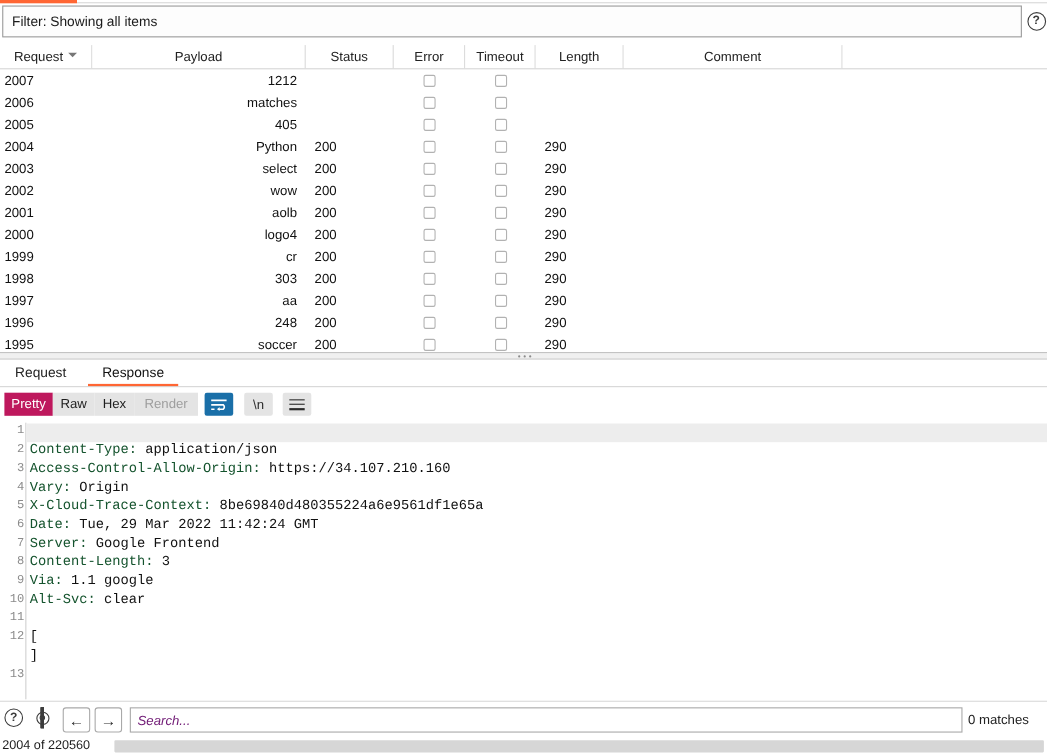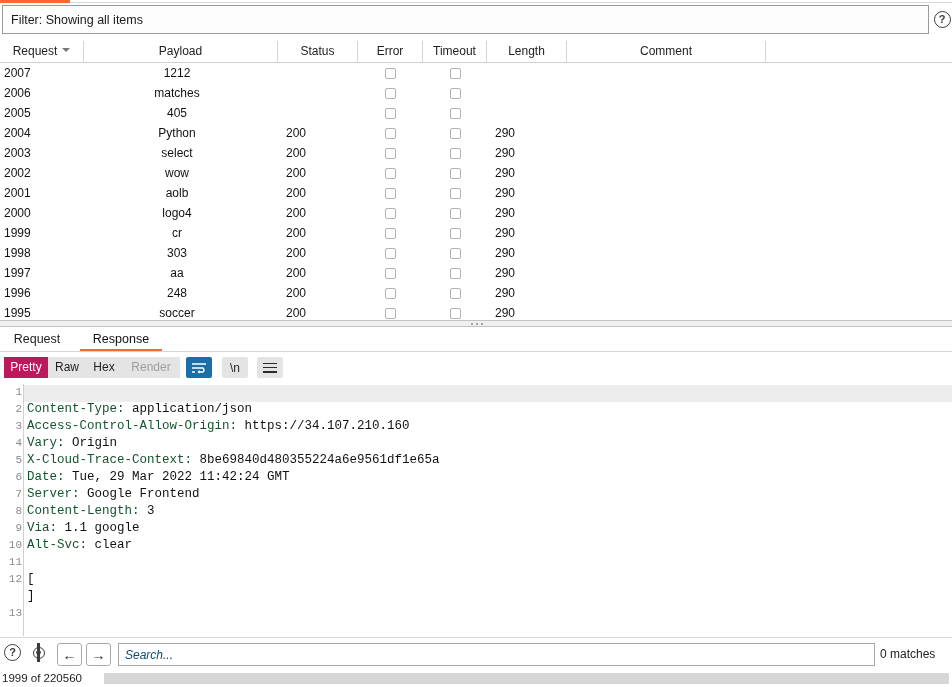--- a/index.html
+++ b/index.html
@@ -52,21 +52,21 @@
     border-left: 4px solid transparent; border-right: 4px solid transparent;
     border-top: 4px solid #777;
   }
   .tbody { position: relative; }
   .trow { position: relative; height: 20px; }
   .cell {
     position: absolute; top: 0; height: 20px; line-height: 20px;
     font-size: 12px; color: #111; white-space: nowrap; overflow: hidden;
   }
   .cell.c-req { left: 4px; width: 68px; text-align: left; }
-  .cell.c-pay { left: 84px; width: 186px; text-align: center; }
+  .cell.c-pay { left: 84px; width: 186px; text-align: right; }
   .cell.c-sta { left: 278px; width: 78px; text-align: left; padding-left: 8px; }
   .cell.c-len { left: 487px; width: 78px; text-align: left; padding-left: 8px; }
   .cell.c-err { left: 358px; width: 64px; display: flex; align-items: center; justify-content: center; }
   .cell.c-tim { left: 423px; width: 64px; display: flex; align-items: center; justify-content: center; }
   .cbx { width: 11px; height: 11px; border: 1px solid #b2b2b2; border-radius: 2px; background: #fff; }
 
   
   .splitter {
     position: absolute; left: 0; top: 320px; width: 952px; height: 7px;
     background: #f0f0f0; border-top: 1px solid #c3c3c3; border-bottom: 1px solid #c3c3c3;
@@ -114,21 +114,21 @@
   .navbtn {
     position: absolute; top: 5px; width: 25px; height: 23px;
     border: 1px solid #a9a9a9; border-radius: 3px; background: #fff;
     display: flex; align-items: center; justify-content: center;
     font-size: 14px; color: #1f1f1f; line-height: 1;
   }
   .searchbox {
     position: absolute; left: 118px; top: 5px; width: 757px; height: 23px;
     border: 1px solid #a9a9a9; background: #fff;
     display: flex; align-items: center; padding-left: 6px;
-    font-size: 12px; color: #0c4a6e; font-style: italic;
+    font-size: 12px; color: #701a75; font-style: italic;
   }
   .matches { position: absolute; left: 880px; top: 5px; height: 23px; line-height: 23px; font-size: 12px; color: #222; white-space: nowrap; }
 
   
   .statusbar { position: absolute; left: 0; top: 670px; width: 952px; height: 17px; background: #fff; }
   .status-text { position: absolute; left: 2px; top: 1px; font-size: 11.5px; color: #1d1d1d; line-height: 15px; white-space: nowrap; }
   .progress-track { position: absolute; left: 104px; top: 3px; width: 845px; height: 11px; background: #d6d6d6; border-radius: 1px; }
   .progress-fill { height: 100%; background: #c2c2c2; border-radius: 1px; width: 0%; }
 
   
@@ -424,19 +424,19 @@
     <div class="navbtn" style="left:86px;">
       <span>→</span>
     </div>
     <div class="searchbox">
       <span>Search...</span>
     </div>
     <div class="matches">0 matches</div>
   </div>
 
   <div class="statusbar">
-    <div class="status-text">1999 of 220560</div>
+    <div class="status-text">2004 of 220560</div>
     <div class="progress-track">
       <div class="progress-fill" id="pfill" style="width: 0%;"></div>
     </div>
   </div>
 
 </div>
 
 </body></html>

